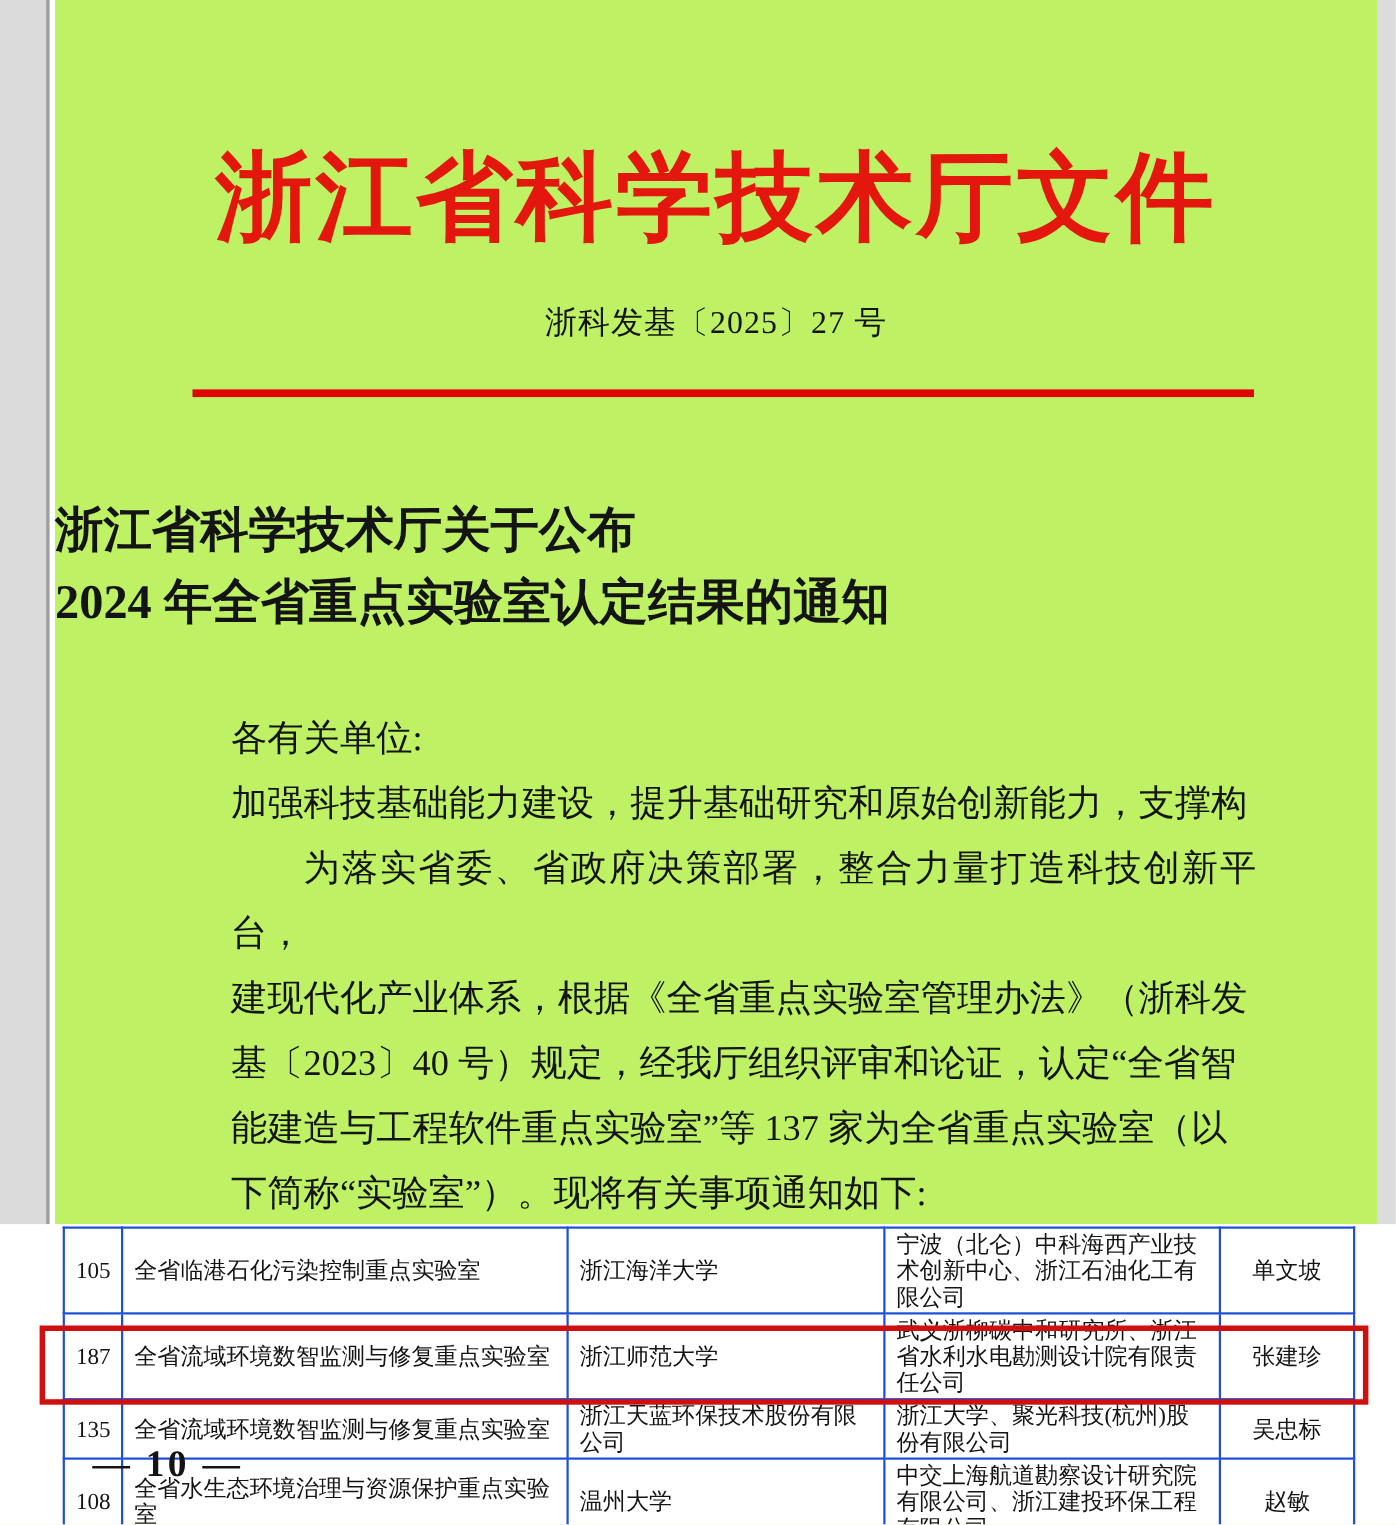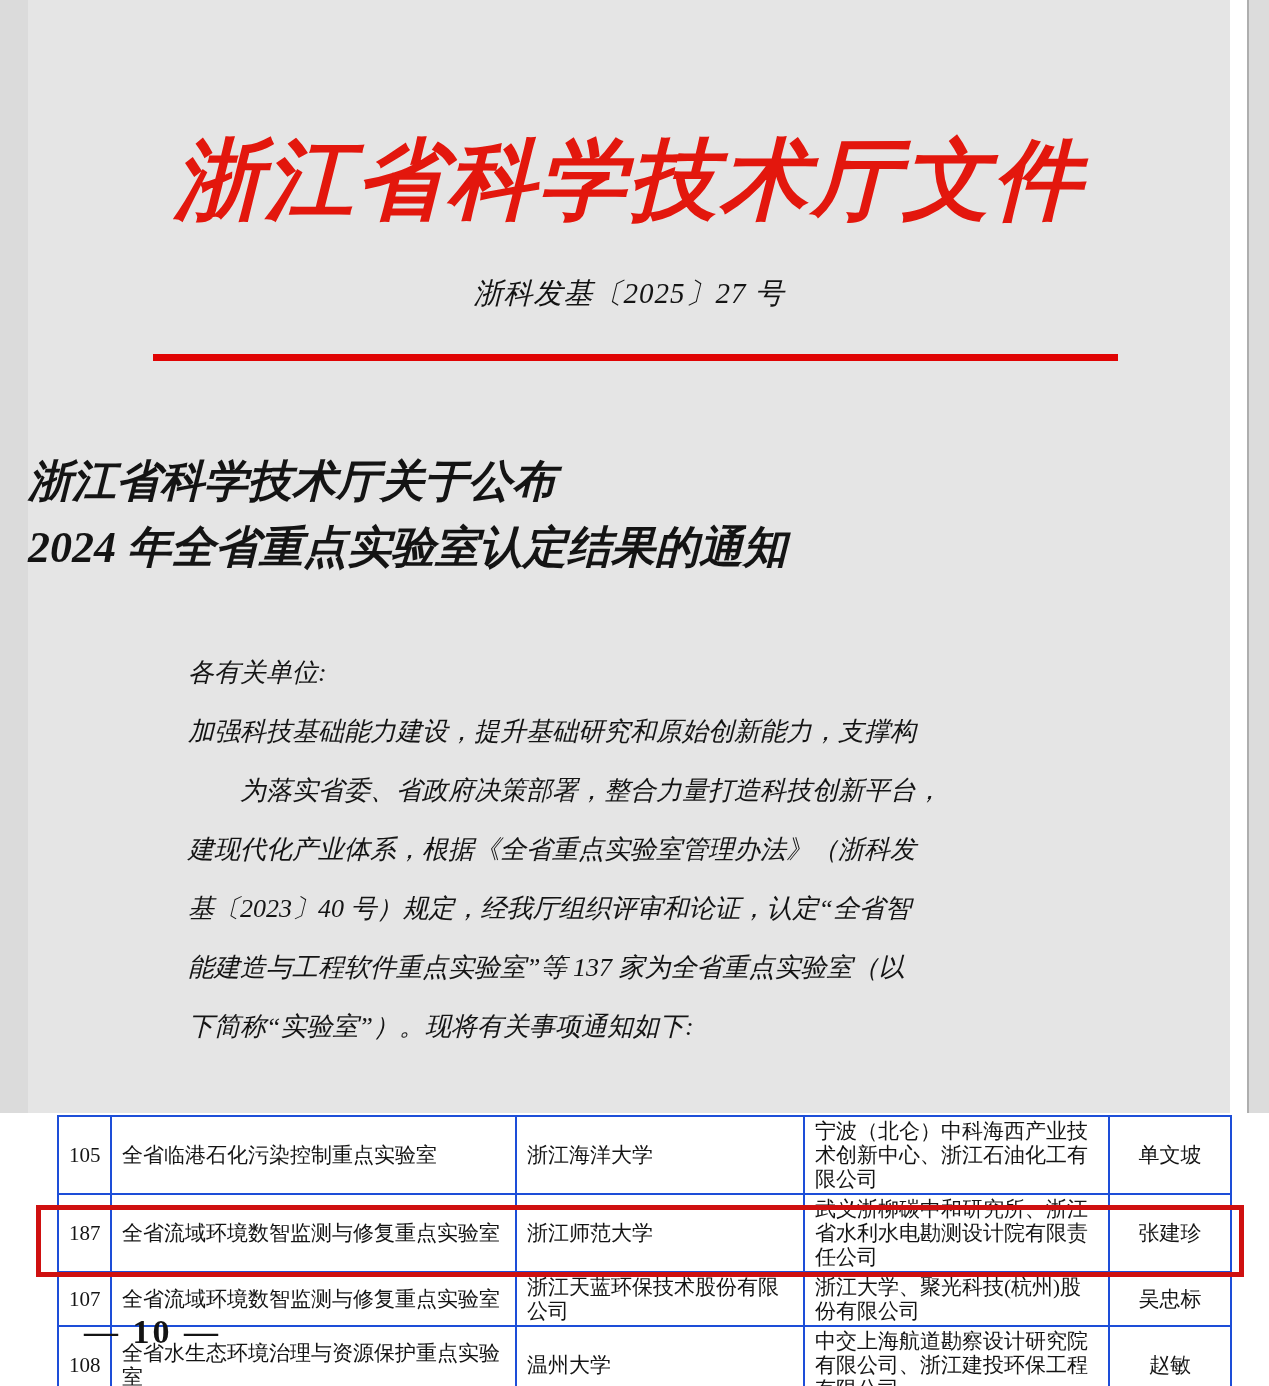--- a/index.html
+++ b/index.html
@@ -10,30 +10,30 @@
   }
   
   .band-left {
     position:absolute; left:0; top:0; width:42px; height:1113px;
     background:#dbdbdb; border-right:3px solid #9f9f9f;
   }
   .band-right {
     position:absolute; left:1247px; top:0; width:22px; height:1113px;
     background:#dcdcdc; border-left:2px solid #aeaeae;
   }
-  .doc { position:absolute; left:28px; top:0; width:1202px; height:1113px; background:#e5e5e5;font-style:italic; }
+  .doc { position:absolute; left:50px; top:0; width:1202px; height:1113px; background:#bef264; }
 
   .letterhead {
     margin-top:128px; text-align:center;
     font-size:88px; font-weight:bold; letter-spacing:3px; line-height:1.2;
   }
   .doc-number { margin-top:40px; text-align:center; font-size:29px; letter-spacing:1px; }
   .red-rule { margin:40px 0 0 125px; width:965px; height:7px; }
   .notice-title { margin-top:88px; text-align:left; font-size:44px; font-weight:bold; line-height:66px; }
-  .body-block { margin:62px 12px 0 160px; width:932px; font-size:26px; line-height:59px; text-align:justify; }
+  .body-block { margin:62px 12px 0 160px; width:932px; font-size:33px; line-height:59px; text-align:justify; }
   .body-line { min-height:59px; }
   .body-line.indent { text-indent:2em; }
 
   .table-section { position:absolute; left:0; top:1113px; width:1269px; height:273px; background:#ffffff; }
   table.results { position:absolute; left:57px; top:2px; width:1173px; border-collapse:collapse; table-layout:fixed; }
   table.results td {
     border:2px solid #1d4ed8; font-size:21px; line-height:24px;
     padding:2px 10px; vertical-align:middle; overflow:hidden;
   }
   td.c-no, td.c-dir { text-align:center; padding:2px 2px;margin-top:38px; }
@@ -95,21 +95,21 @@
           <td class="c-dir">单文坡</td>
         </tr>
         <tr class="r-106">
           <td class="c-no">187</td>
           <td>全省流域环境数智监测与修复重点实验室</td>
           <td>浙江师范大学</td>
           <td>武义浙柳碳中和研究所、浙江省水利水电勘测设计院有限责任公司</td>
           <td class="c-dir">张建珍</td>
         </tr>
         <tr class="r-107">
-          <td class="c-no">107</td>
+          <td class="c-no">135</td>
           <td>全省流域环境数智监测与修复重点实验室</td>
           <td>浙江天蓝环保技术股份有限公司</td>
           <td>浙江大学、聚光科技(杭州)股份有限公司</td>
           <td class="c-dir">吴忠标</td>
         </tr>
         <tr class="r-108">
           <td class="c-no">108</td>
           <td>全省水生态环境治理与资源保护重点实验室</td>
           <td>温州大学</td>
           <td>中交上海航道勘察设计研究院有限公司、浙江建投环保工程有限公司</td>

